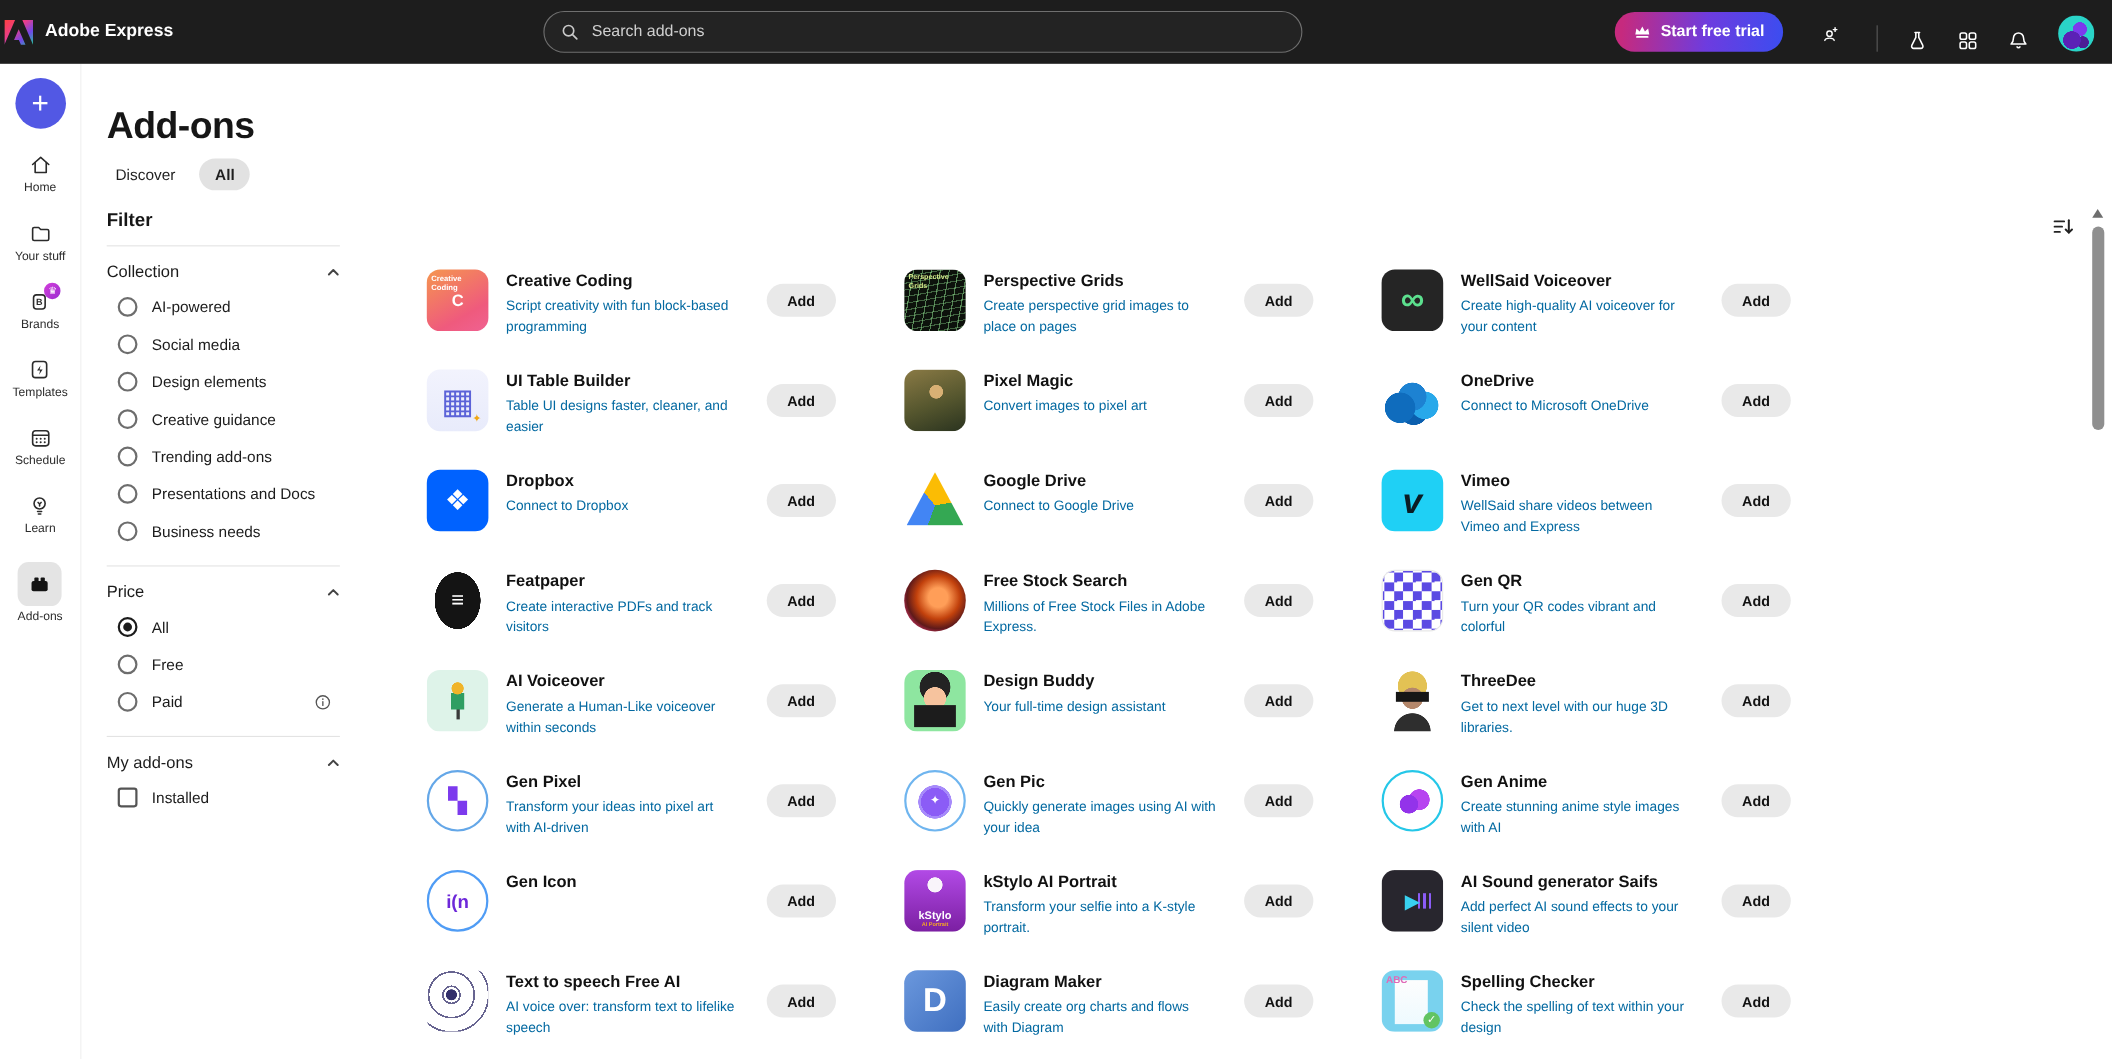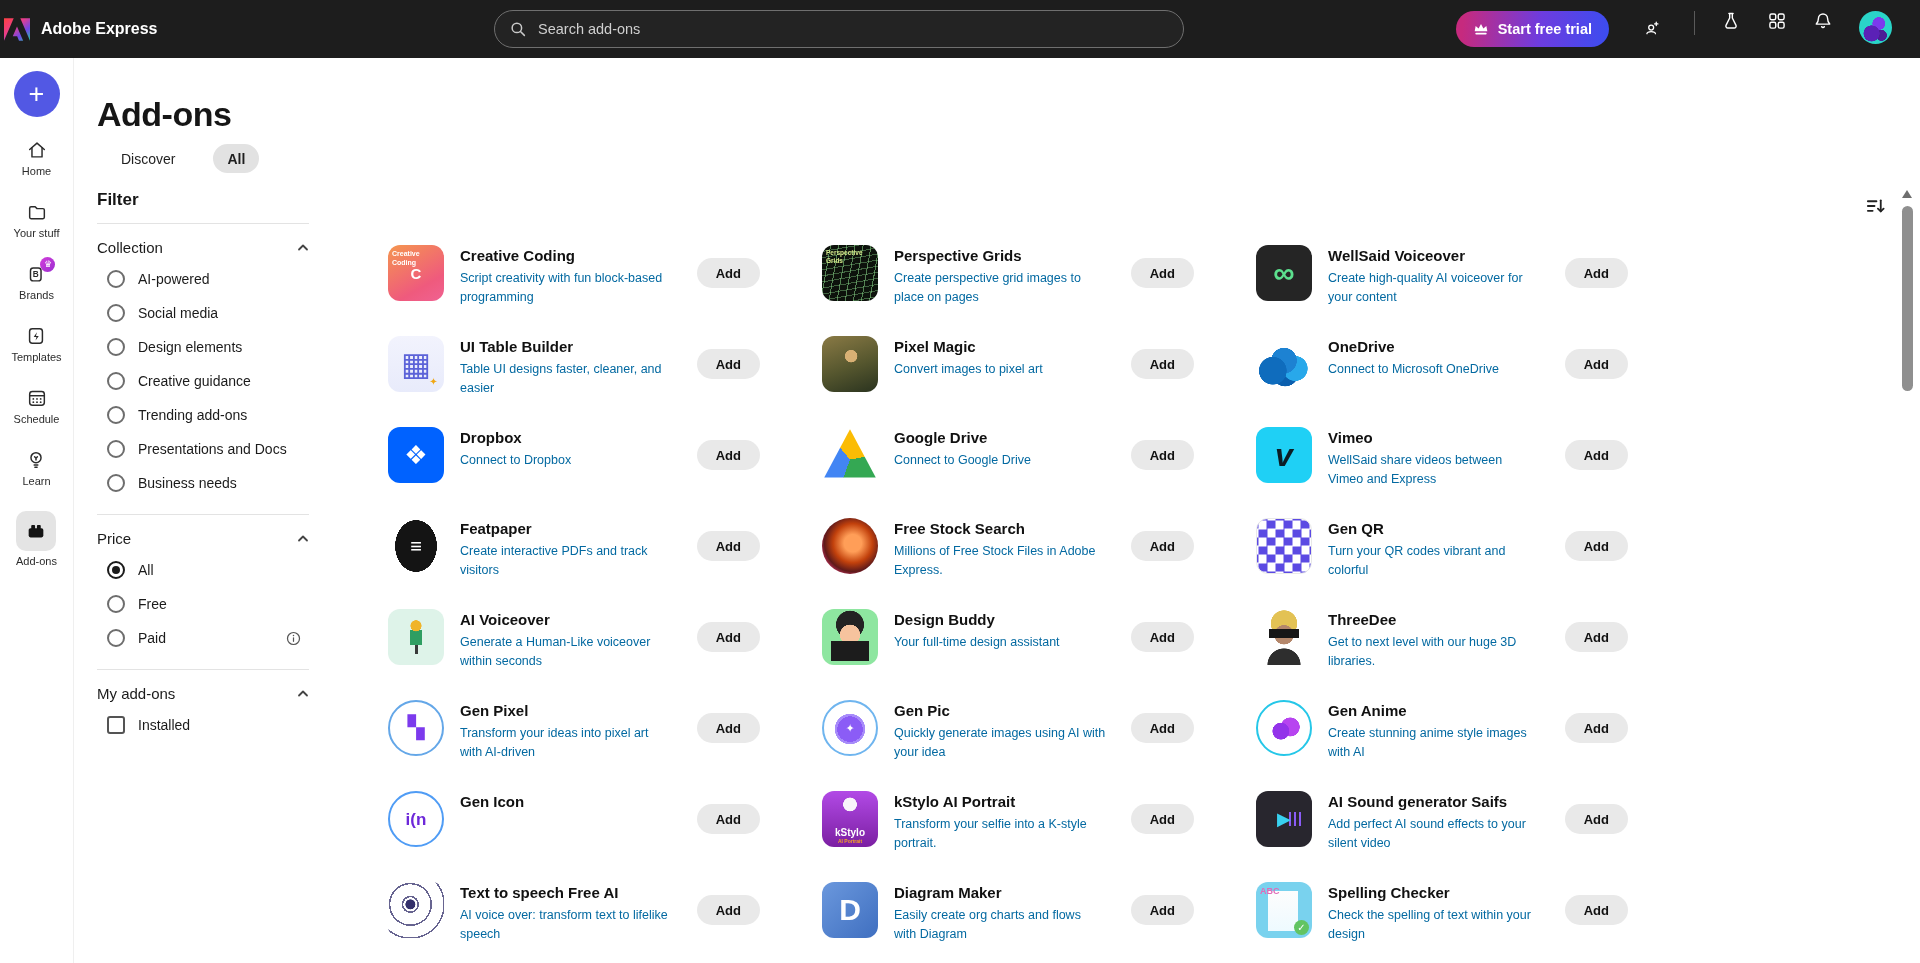--- a/index.html
+++ b/index.html
@@ -9,21 +9,21 @@
   svg{display:block}
 
   
   .topbar{position:absolute;top:0;left:0;right:0;height:58px;background:#1d1d1d;display:flex;align-items:center;z-index:20}
   .brand{display:flex;align-items:center;gap:11px;padding-left:4px}
   .brand-title{color:#fff;font-size:16px;font-weight:700}
   .search{position:absolute;left:494px;top:10px;width:690px;height:38px;border:1px solid #6f6f6f;border-radius:19px;
           background:#232323;display:flex;align-items:center;padding:4px 14px;gap:9px;box-sizing:border-box}
   .search input{flex:1;background:transparent;border:none;outline:none;color:#e2e2e2;font-size:14.5px;font-family:inherit}
   .search input::placeholder{color:#cfcfcf}
-  .top-right{margin-left:auto;display:flex;align-items:flex-start;gap:26px;padding-right:28px}
+  .top-right{margin-left:auto;display:flex;align-items:flex-end;gap:26px;padding-right:16px}
   .trial-btn{display:flex;align-items:center;gap:9px;height:36px;padding:0 17px;border:none;border-radius:18px;
              background:linear-gradient(95deg,#c62a7e 5%,#6d3cdf 55%,#3b4df0 100%);color:#fff;font-size:14.5px;font-weight:700;
              font-family:inherit;cursor:pointer}
   .ring-circle{width:33px;height:33px;border-radius:50%;border:2px solid transparent;
                background:linear-gradient(#1d1d1d,#1d1d1d) padding-box,linear-gradient(130deg,#ef3d8b,#8b46f0) border-box;
                display:flex;align-items:center;justify-content:center}
   .vdiv{width:1px;height:24px;background:#5a5a5a}
   .icon-btn{background:none;border:none;padding:0;cursor:pointer}
   .avatar{width:33px;height:33px;border-radius:50%;
           background:radial-gradient(circle at 38% 68%,#5b21b6 0 26%,transparent 27%),
@@ -38,21 +38,21 @@
   .rail-item{display:flex;flex-direction:column;align-items:center;gap:4px;margin-bottom:24px;cursor:pointer;background:none;border:none;padding:0;font-family:inherit}
   .rail-item .lbl{font-size:11px;color:#2c2c2c}
   .iconwrap{position:relative;display:flex;align-items:center;justify-content:center}
   .iconwrap.sel{background:#e4e4e4;border-radius:10px;width:40px;height:40px}
   .brands-badge{position:absolute;top:-6px;right:-8px;width:15px;height:15px;border-radius:50%;
                 background:linear-gradient(135deg,#d33ddb,#9b2fd0);color:#fff;font-size:9px;line-height:15px;text-align:center}
 
   
   .main{position:absolute;left:74px;top:58px;right:0;bottom:0;background:#fff}
   .page-title{position:absolute;left:23px;top:14px;font-size:34px;font-weight:800;color:#161616;letter-spacing:-.5px}
-  .tabs{position:absolute;left:33px;top:86px;display:flex;align-items:flex-end;gap:24px}
+  .tabs{position:absolute;left:17px;top:86px;display:flex;align-items:flex-end;gap:8px}
   .tab{height:29px;display:flex;align-items:center;padding:0 14px;border-radius:15px;font-size:14px;color:#1f1f1f;
        background:transparent;border:none;cursor:pointer;font-family:inherit}
   .tab.active{background:#e2e2e2;font-weight:700}
 
   
   .filter{position:absolute;left:23px;top:132px;width:212px}
   .filter-h{font-size:17px;font-weight:700;color:#161616;margin-bottom:13px}
   .fdiv{border:none;border-top:1px solid #e3e3e3;margin:0}
   .fsec-h{display:flex;align-items:center;justify-content:space-between;margin:15px 0 6px;cursor:pointer;background:none;border:none;
           width:100%;padding:0;font-family:inherit}

